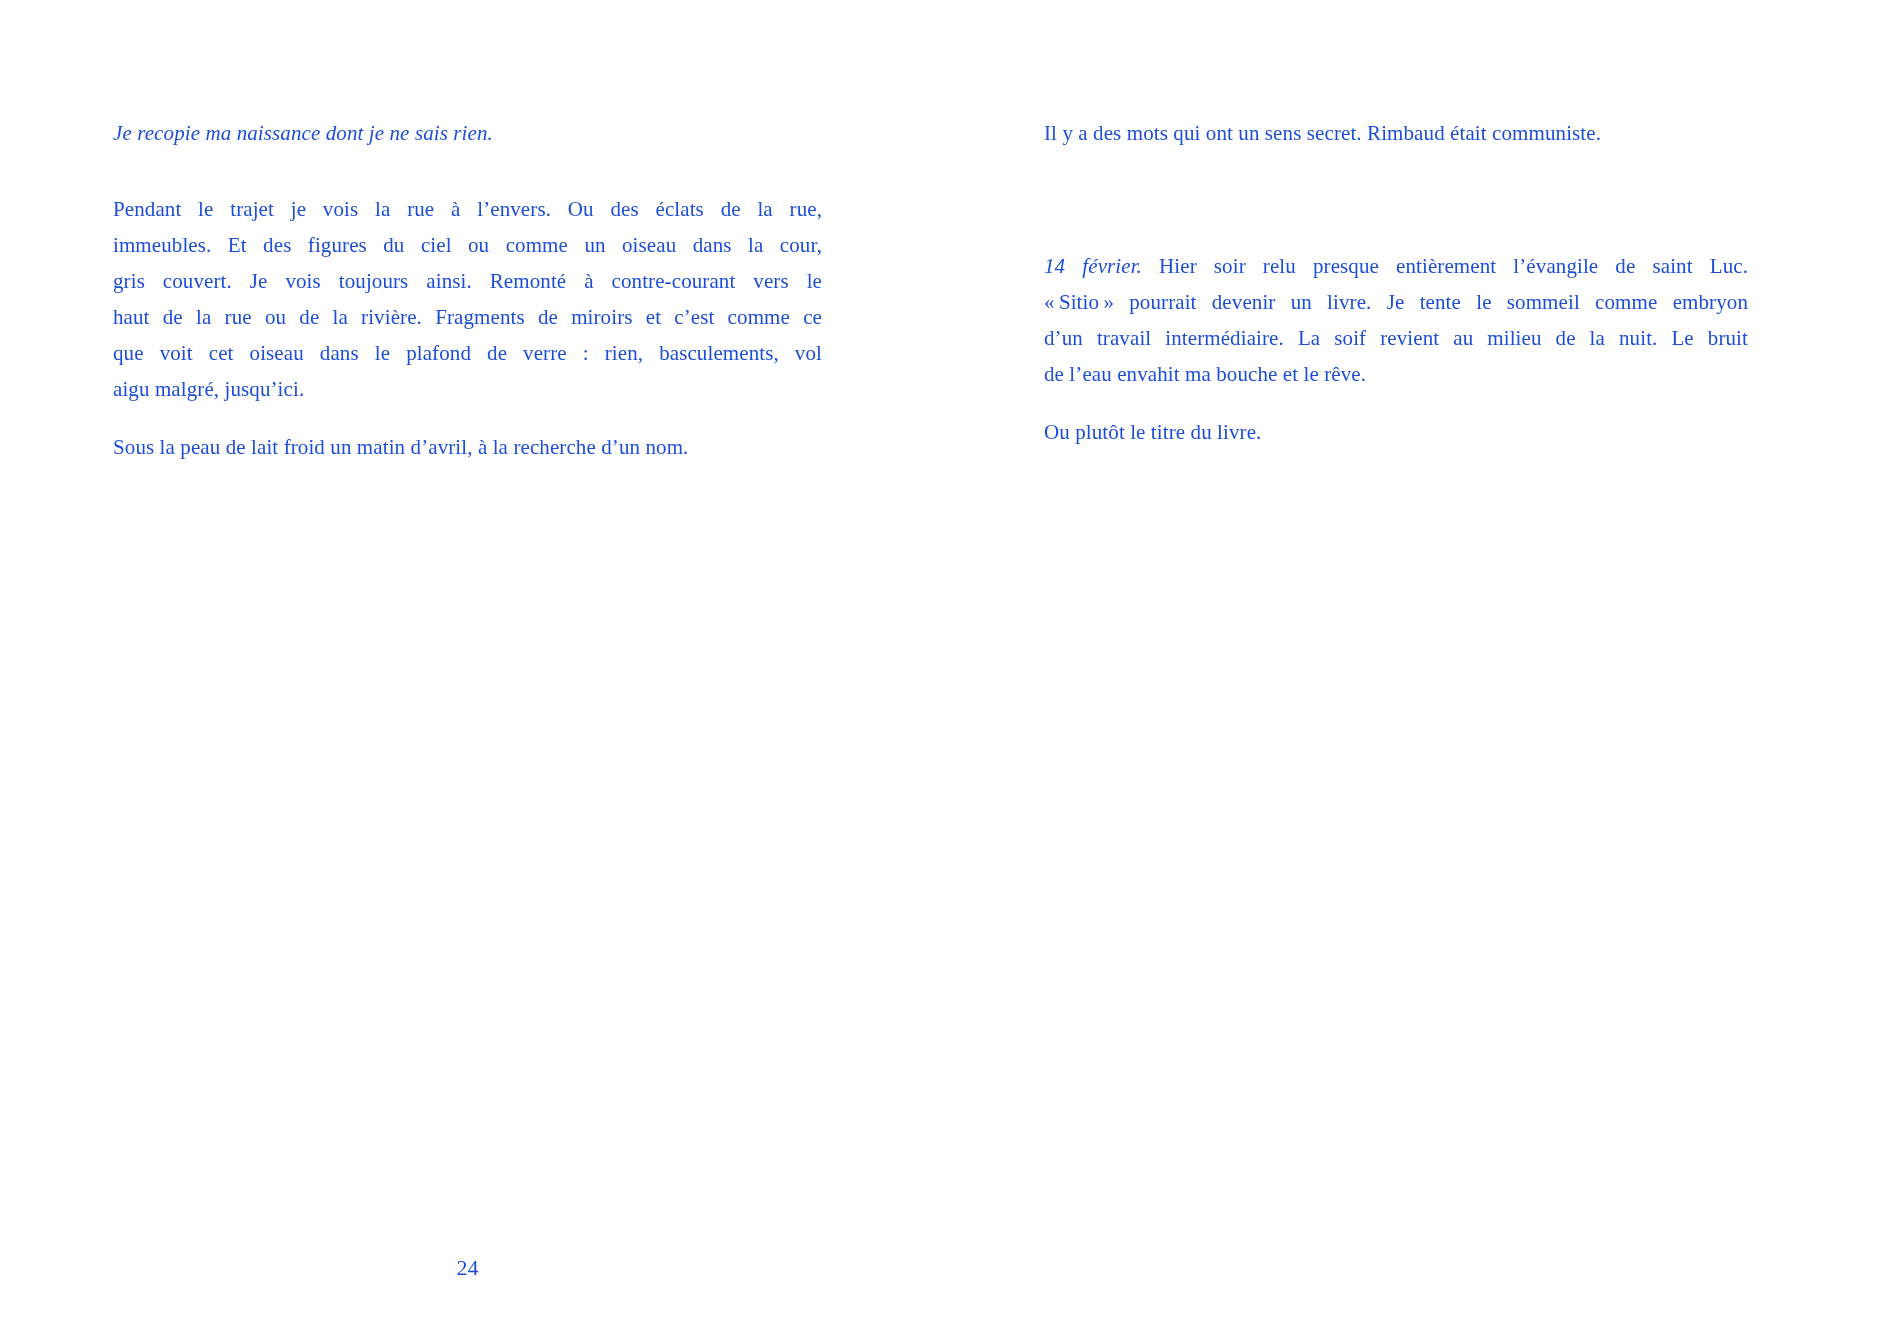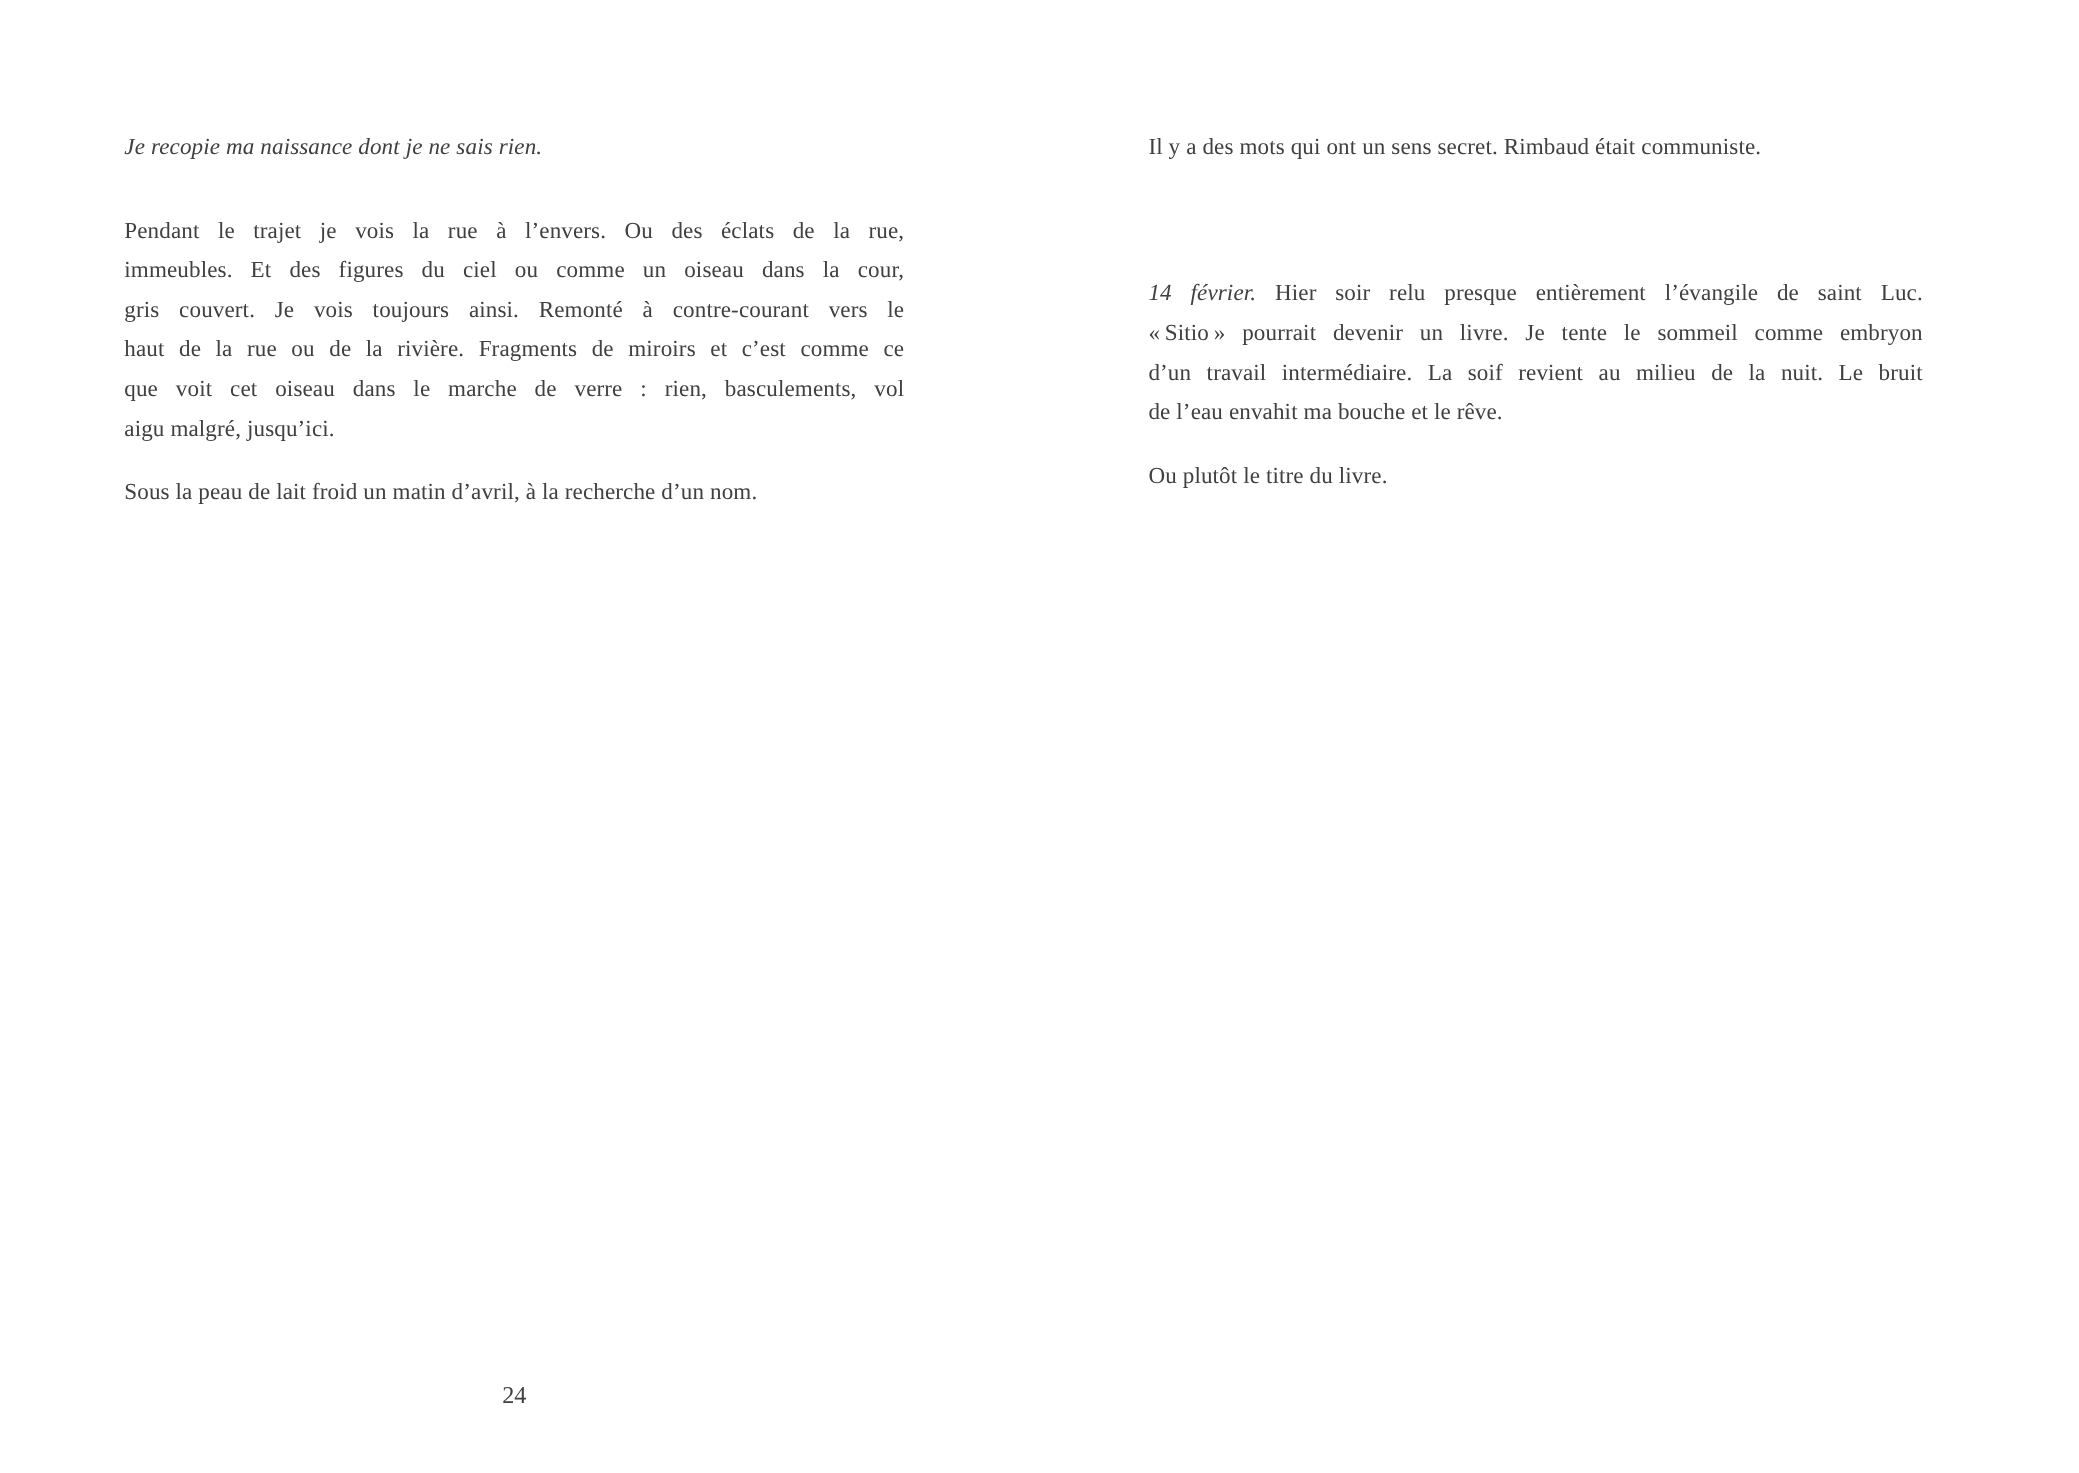--- a/index.html
+++ b/index.html
@@ -7,21 +7,21 @@
     padding: 0;
     background: #ffffff;
   }
   .spread {
     position: relative;
     width: 1890px;
     height: 1339px;
     background: #ffffff;
     overflow: hidden;
     font-family: "Liberation Serif", "DejaVu Serif", serif;
-    color: #404040;
+    color: #1d4ed8;
   }
   .page {
     position: absolute;
     top: 0;
     height: 100%;
   }
   .page-left  { left: 0;    width: 945px; }
   .page-right { left: 923px; width: 945px; }
 
   .page-body {
@@ -71,21 +71,21 @@
   <section class="page page-left">
     <div class="page-body">
         <div class="paragraph gap-first italic">
           <div class="line last">Je recopie ma naissance dont je ne sais rien.</div>
         </div>
         <div class="paragraph gap-para">
           <div class="line">Pendant le trajet je vois la rue à l’envers. Ou des éclats de la rue,</div>
           <div class="line">immeubles. Et des figures du ciel ou comme un oiseau dans la cour,</div>
           <div class="line">gris couvert. Je vois toujours ainsi. Remonté à contre-courant vers le</div>
           <div class="line">haut de la rue ou de la rivière. Fragments de miroirs et c’est comme ce</div>
-          <div class="line">que voit cet oiseau dans le marche de verre : rien, basculements, vol</div>
+          <div class="line">que voit cet oiseau dans le plafond de verre : rien, basculements, vol</div>
           <div class="line last">aigu malgré, jusqu’ici.</div>
         </div>
         <div class="paragraph gap-small">
           <div class="line last">Sous la peau de lait froid un matin d’avril, à la recherche d’un nom.</div>
         </div>
       </div>
     <div class="page-number">24</div>
   </section>
 
   <section class="page page-right">

